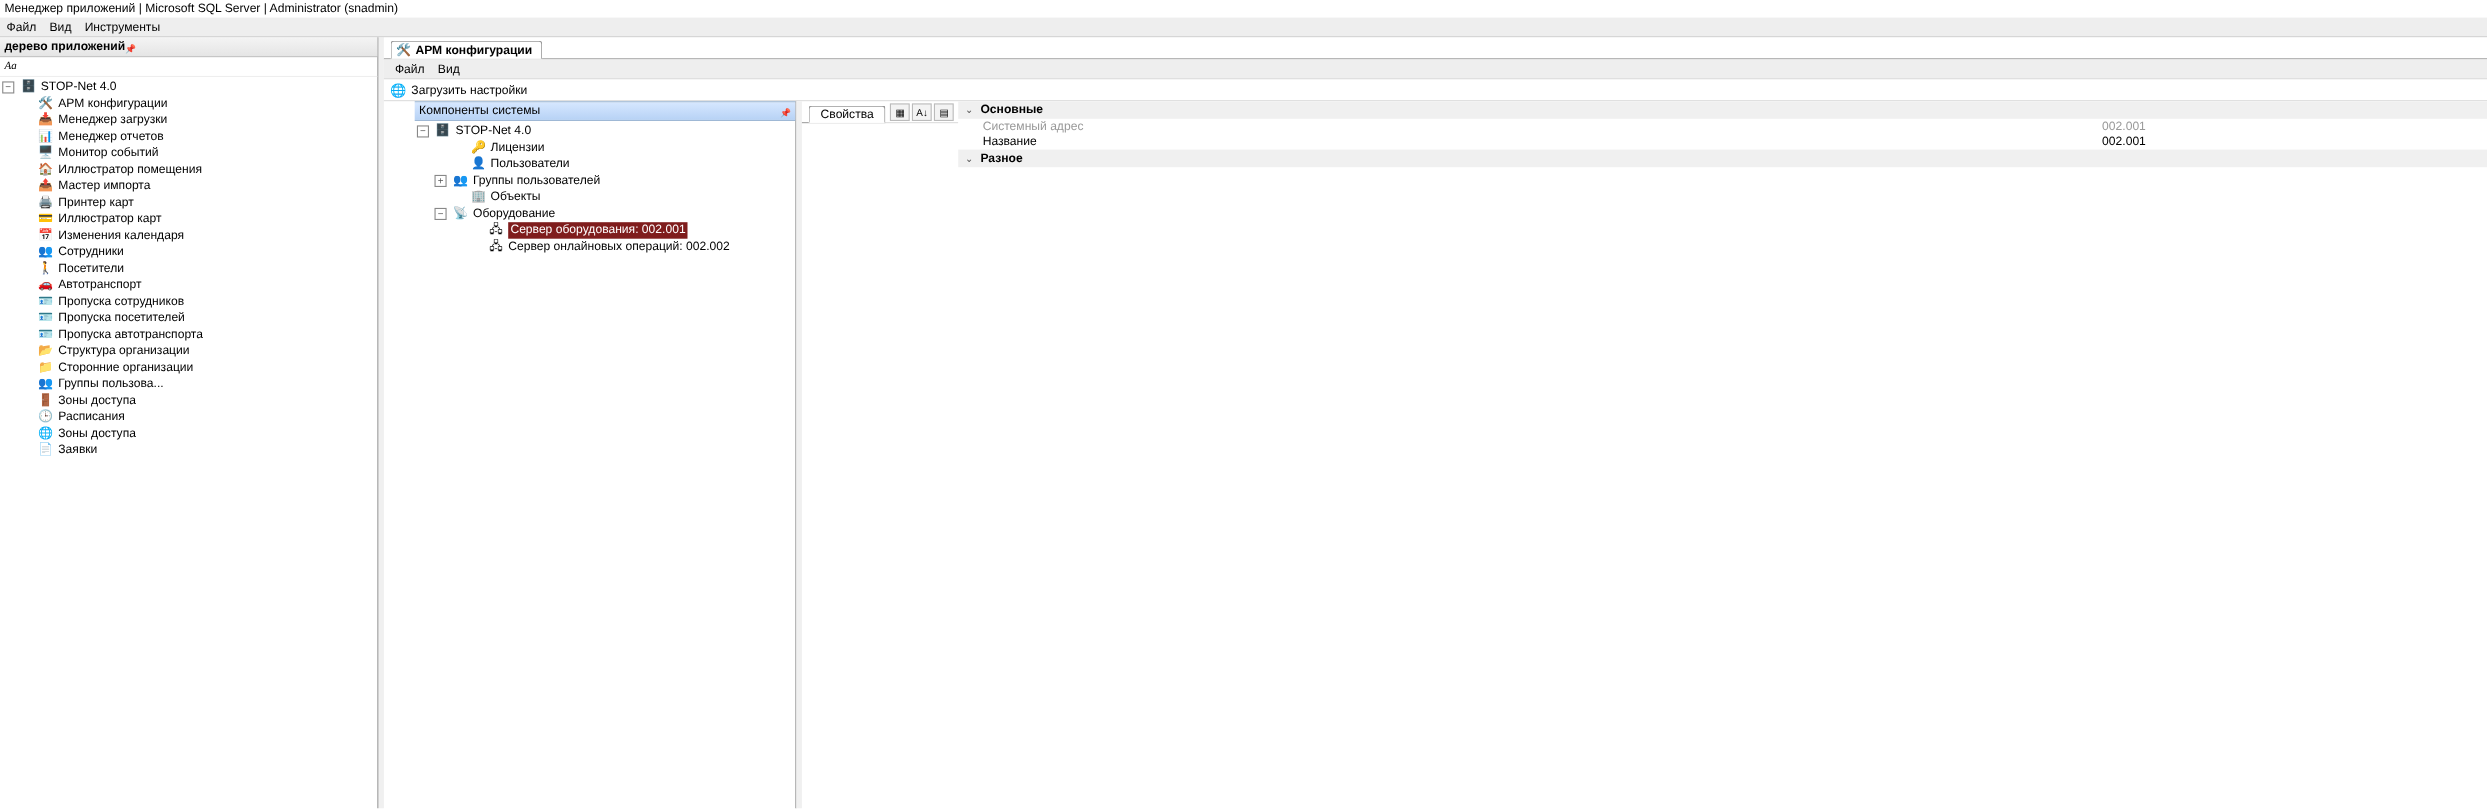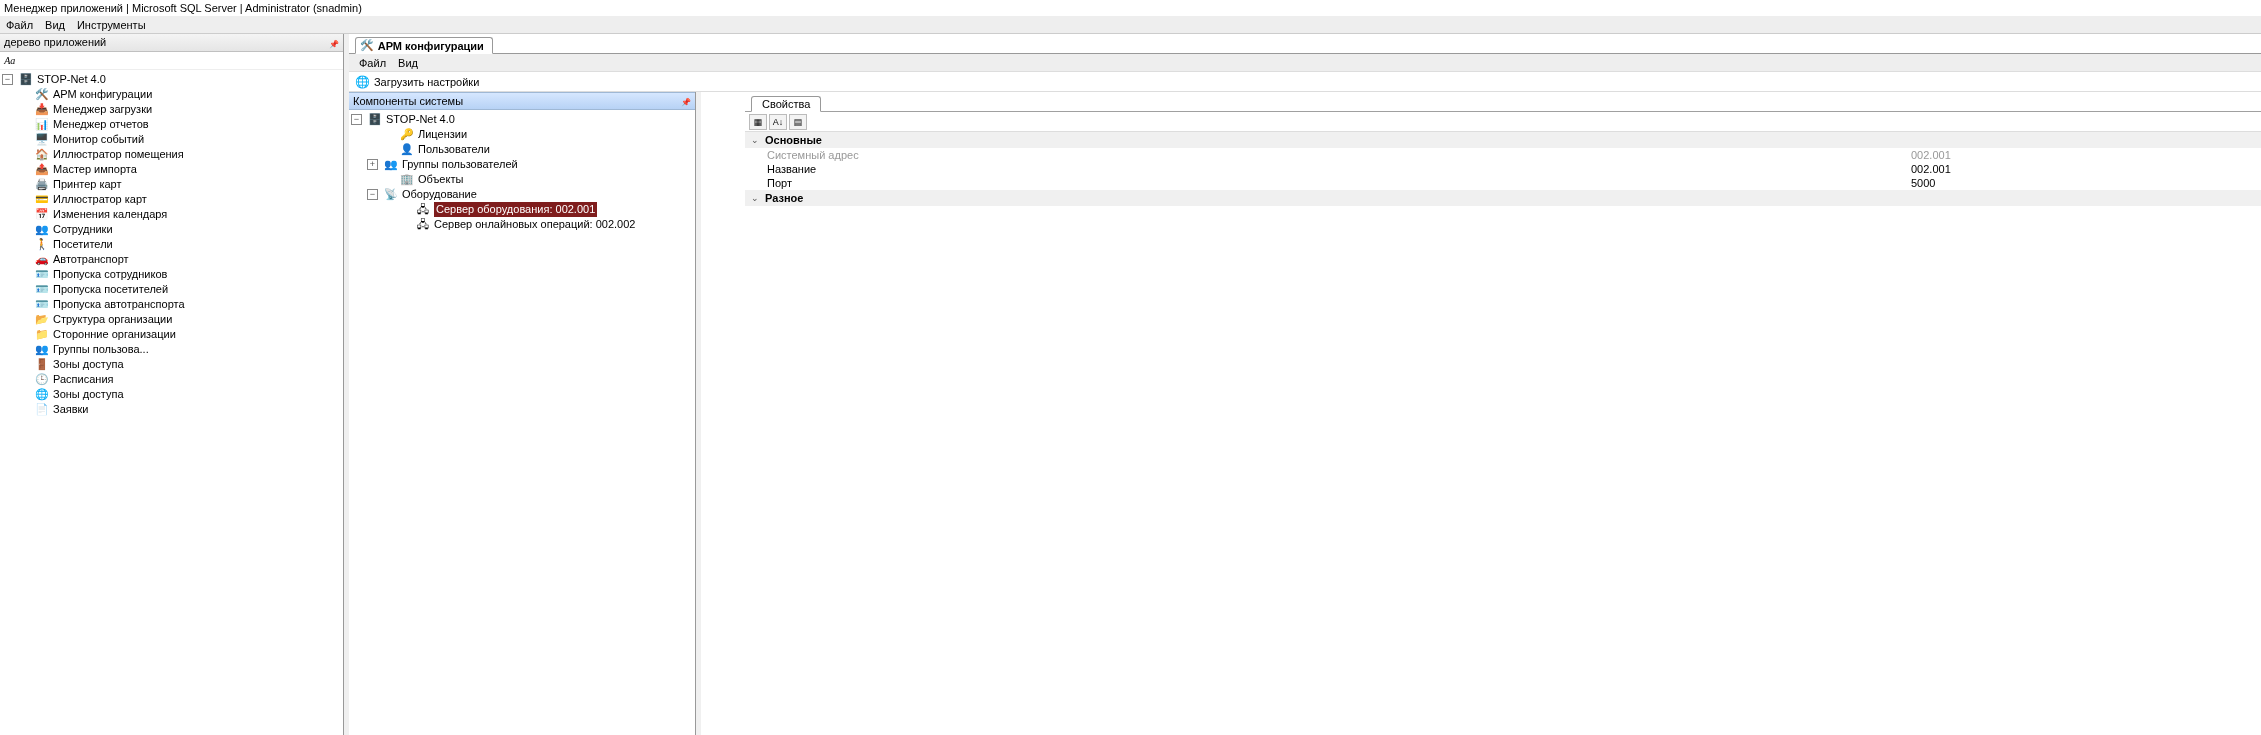--- a/index.html
+++ b/index.html
@@ -42,21 +42,21 @@
     position: relative;
   }
   .panel-header {
     background: linear-gradient(#f4f4f4,#e5e5e5);
     border-bottom: 1px solid #c0c0c0;
     height: 18px;
     line-height: 17px;
     padding: 0 4px;
     display: flex;
     align-items: center;
-    justify-content: space-between;
+    font-weight: bold;
   }
   .pin {
     width: 10px; height: 10px;
     display: inline-block;
     position: relative;
   }
   .pin::before {
     content: "📌";
     font-size: 8px;
     position: absolute;
@@ -163,34 +163,34 @@
     align-items: center;
     gap: 4px;
     padding: 0 6px;
     border-bottom: 1px solid #ddd;
   }
   .toolbar .ic { font-size: 12px; }
   .mid-wrap {
     display: flex;
     flex: 1;
     min-height: 0;
+    padding-left: 28px;
   }
   .mid-left {
     width: 347px;
     border-right: 1px solid #999;
     display:flex;
     flex-direction:column;
     min-height:0;
   }
   .mid-right {
     flex:1;
     display:flex;
-    flex-direction:column;
+    flex-direction:row;
     min-height:0;
-    margin-left:44px;
   }
   .section-header {
     background: linear-gradient(#d6e7ff,#b7d2f5);
     border-top: 1px solid #9fb8d5;
     border-bottom: 1px solid #9fb8d5;
     height: 18px;
     line-height: 17px;
     padding: 0 4px;
     display:flex;
     justify-content:space-between;
@@ -504,24 +504,20 @@
             <b>Основные</b>
           </div>
           <div class="prop-row disabled">
             <span class="pname">Системный адрес</span>
             <span class="pval">002.001</span>
           </div>
           <div class="prop-row">
             <span class="pname">Название</span>
             <span class="pval">002.001</span>
           </div>
-          <div class="prop-row">
-            <span class="pname">Порт</span>
-            <span class="pval">5000</span>
-          </div>
           <div class="prop-cat">
             <span class="arrow">⌄</span>
             <b>Разное</b>
           </div>
           <div class="prop-row">
             <span class="pval"></span>
           </div>
         </div>
       </div>
     </div>

